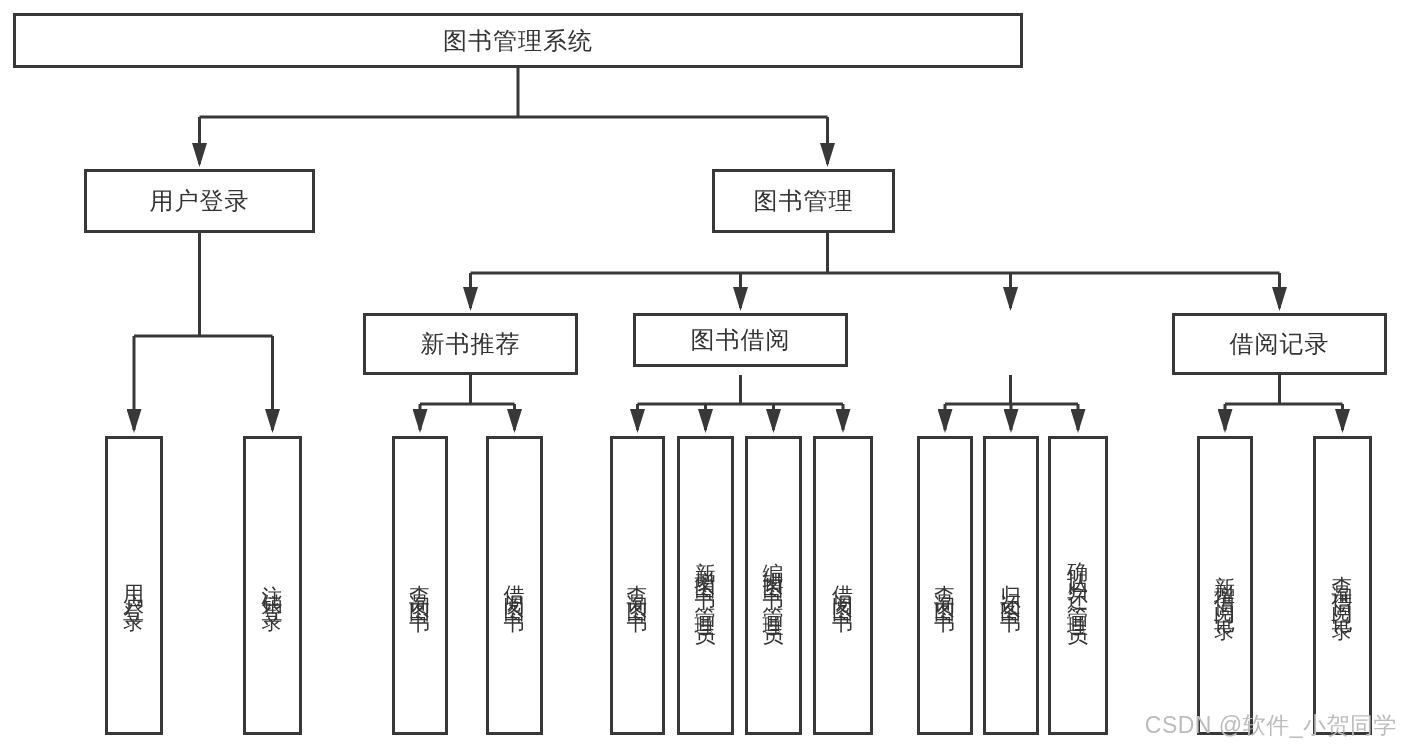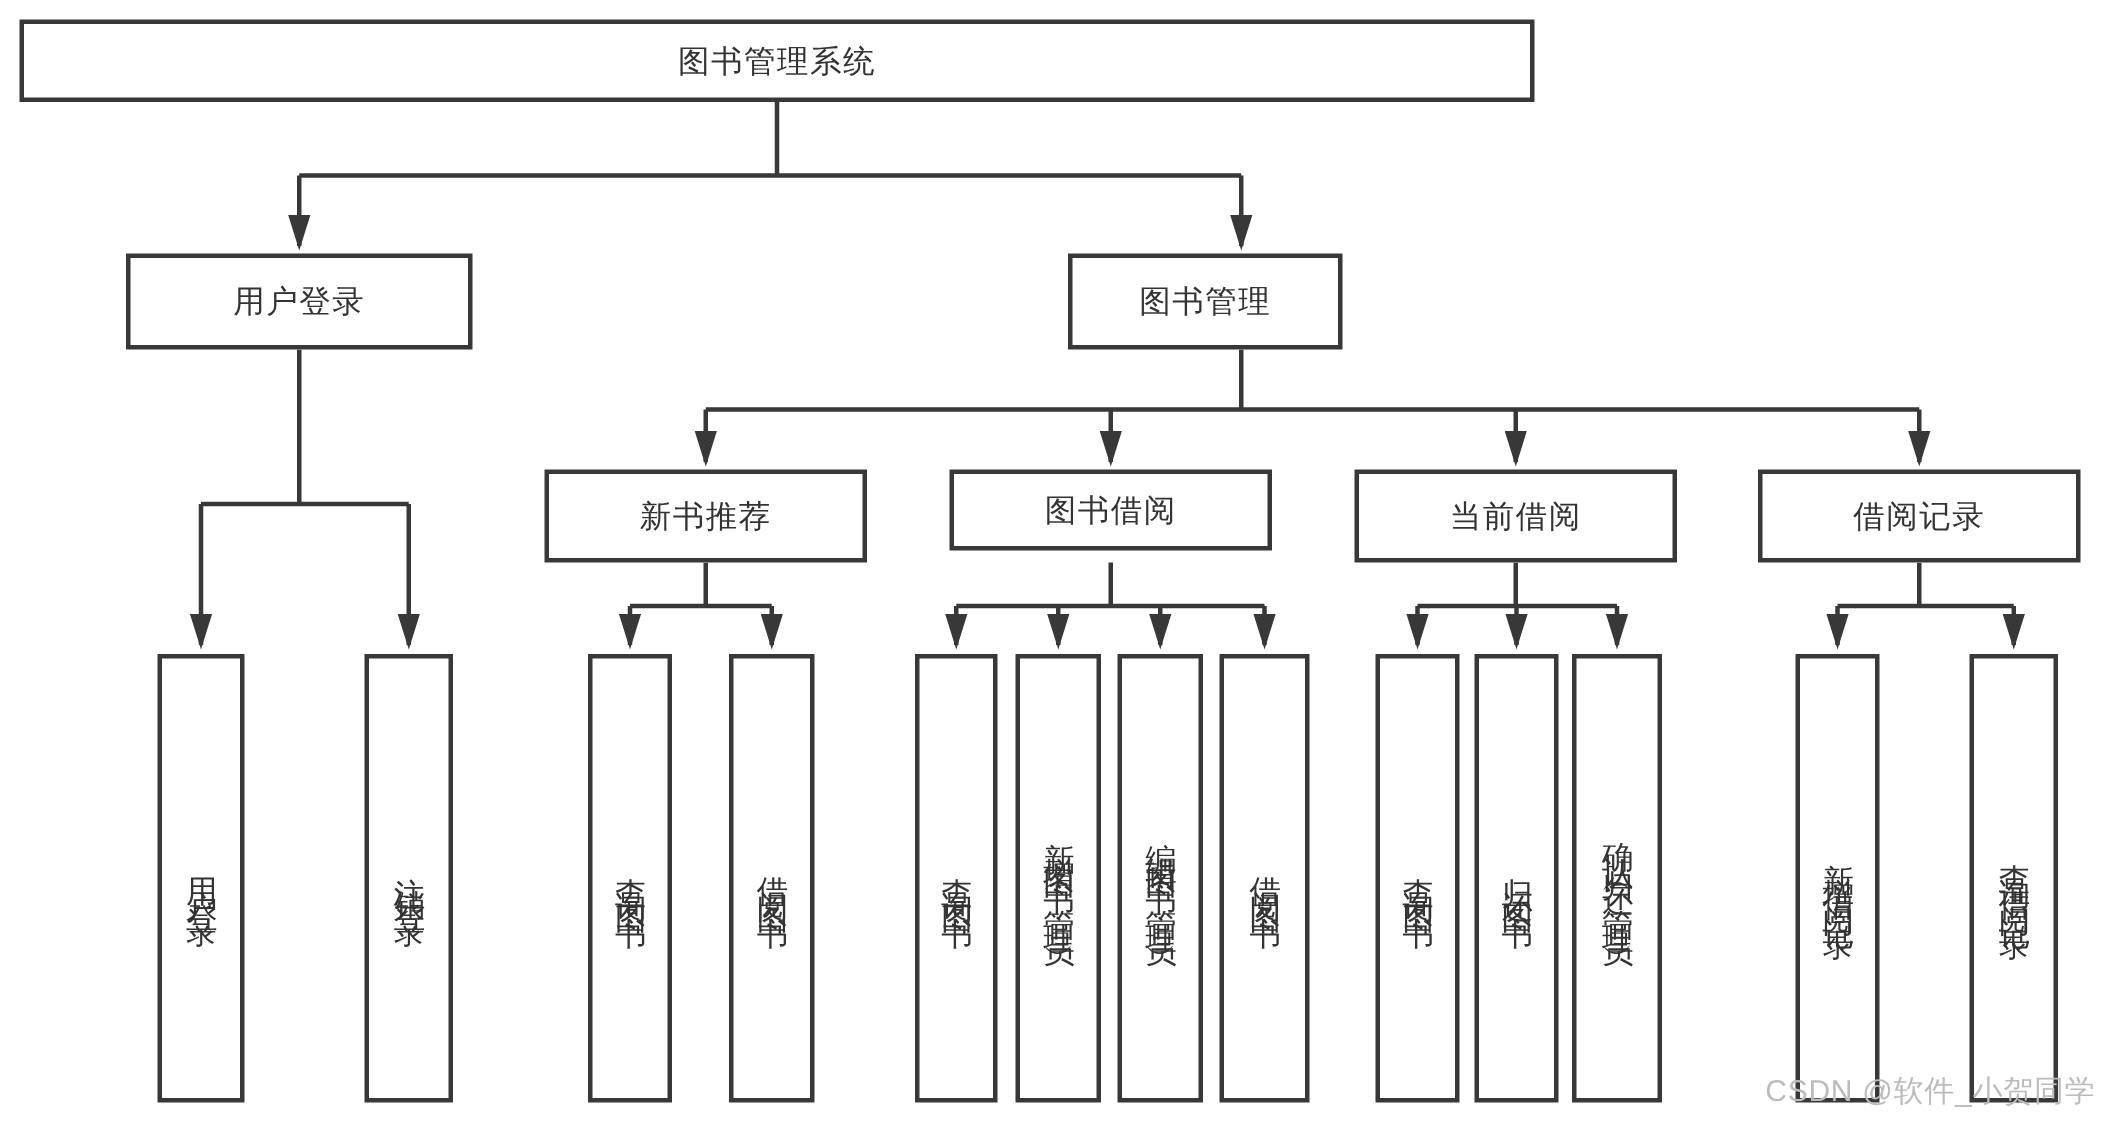--- a/index.html
+++ b/index.html
@@ -13,32 +13,32 @@
   #connectors{position:absolute;left:0;top:0;width:1405px;height:747px;}
   .node{
     position:absolute;
     box-sizing:border-box;
     border:3px solid #383838;
     background:#ffffff;
     color:#333333;
     display:flex;align-items:center;justify-content:center;
     text-align:center;
   }
-  .hnode{font-size:21px;letter-spacing:1px;}
+  .hnode{font-size:24px;letter-spacing:1px;}
   .vnode{
     font-size:21px;
     writing-mode:vertical-rl;
     text-orientation:mixed;
     letter-spacing:9px;
     line-height:1;
   }
   #watermark{
     position:absolute;
     right:8px;bottom:6px;
-    font-size:20px;
+    font-size:23px;
     color:#bcbcbc;
     letter-spacing:0.5px;
     z-index:3;
     white-space:nowrap;
   }
   .node{z-index:1;}
 </style>
 </head>
 <body>
 
@@ -82,21 +82,20 @@
     </g>
   </svg>
 
   <div class="node hnode" style="left:13px;top:13px;width:1010px;height:55px;">图书管理系统</div>
 
   <div class="node hnode" style="left:84px;top:169px;width:231px;height:64px;">用户登录</div>
   <div class="node hnode" style="left:712px;top:169px;width:183px;height:64px;">图书管理</div>
 
   <div class="node hnode" style="left:363px;top:313px;width:215px;height:62px;text-align:right;">新书推荐</div>
   <div class="node hnode" style="left:633px;top:313px;width:215px;height:54px;">图书借阅</div>
-  <div class="node hnode" style="left:903px;top:313px;width:215px;height:62px;">当前借阅</div>
   <div class="node hnode" style="left:1172px;top:313px;width:215px;height:62px;">借阅记录</div>
 
   <div class="node vnode" style="left:105px;top:436px;width:58px;height:299px;">用户登录</div>
   <div class="node vnode" style="left:243px;top:436px;width:59px;height:299px;">注销登录</div>
 
   <div class="node vnode" style="left:392px;top:436px;width:56px;height:299px;">查询图书</div>
   <div class="node vnode" style="left:486px;top:436px;width:57px;height:299px;">借阅图书</div>
 
   <div class="node vnode" style="left:610px;top:436px;width:55px;height:299px;">查询图书</div>
   <div class="node vnode" style="left:677px;top:436px;width:57px;height:299px;">新增图书（管理员）</div>

